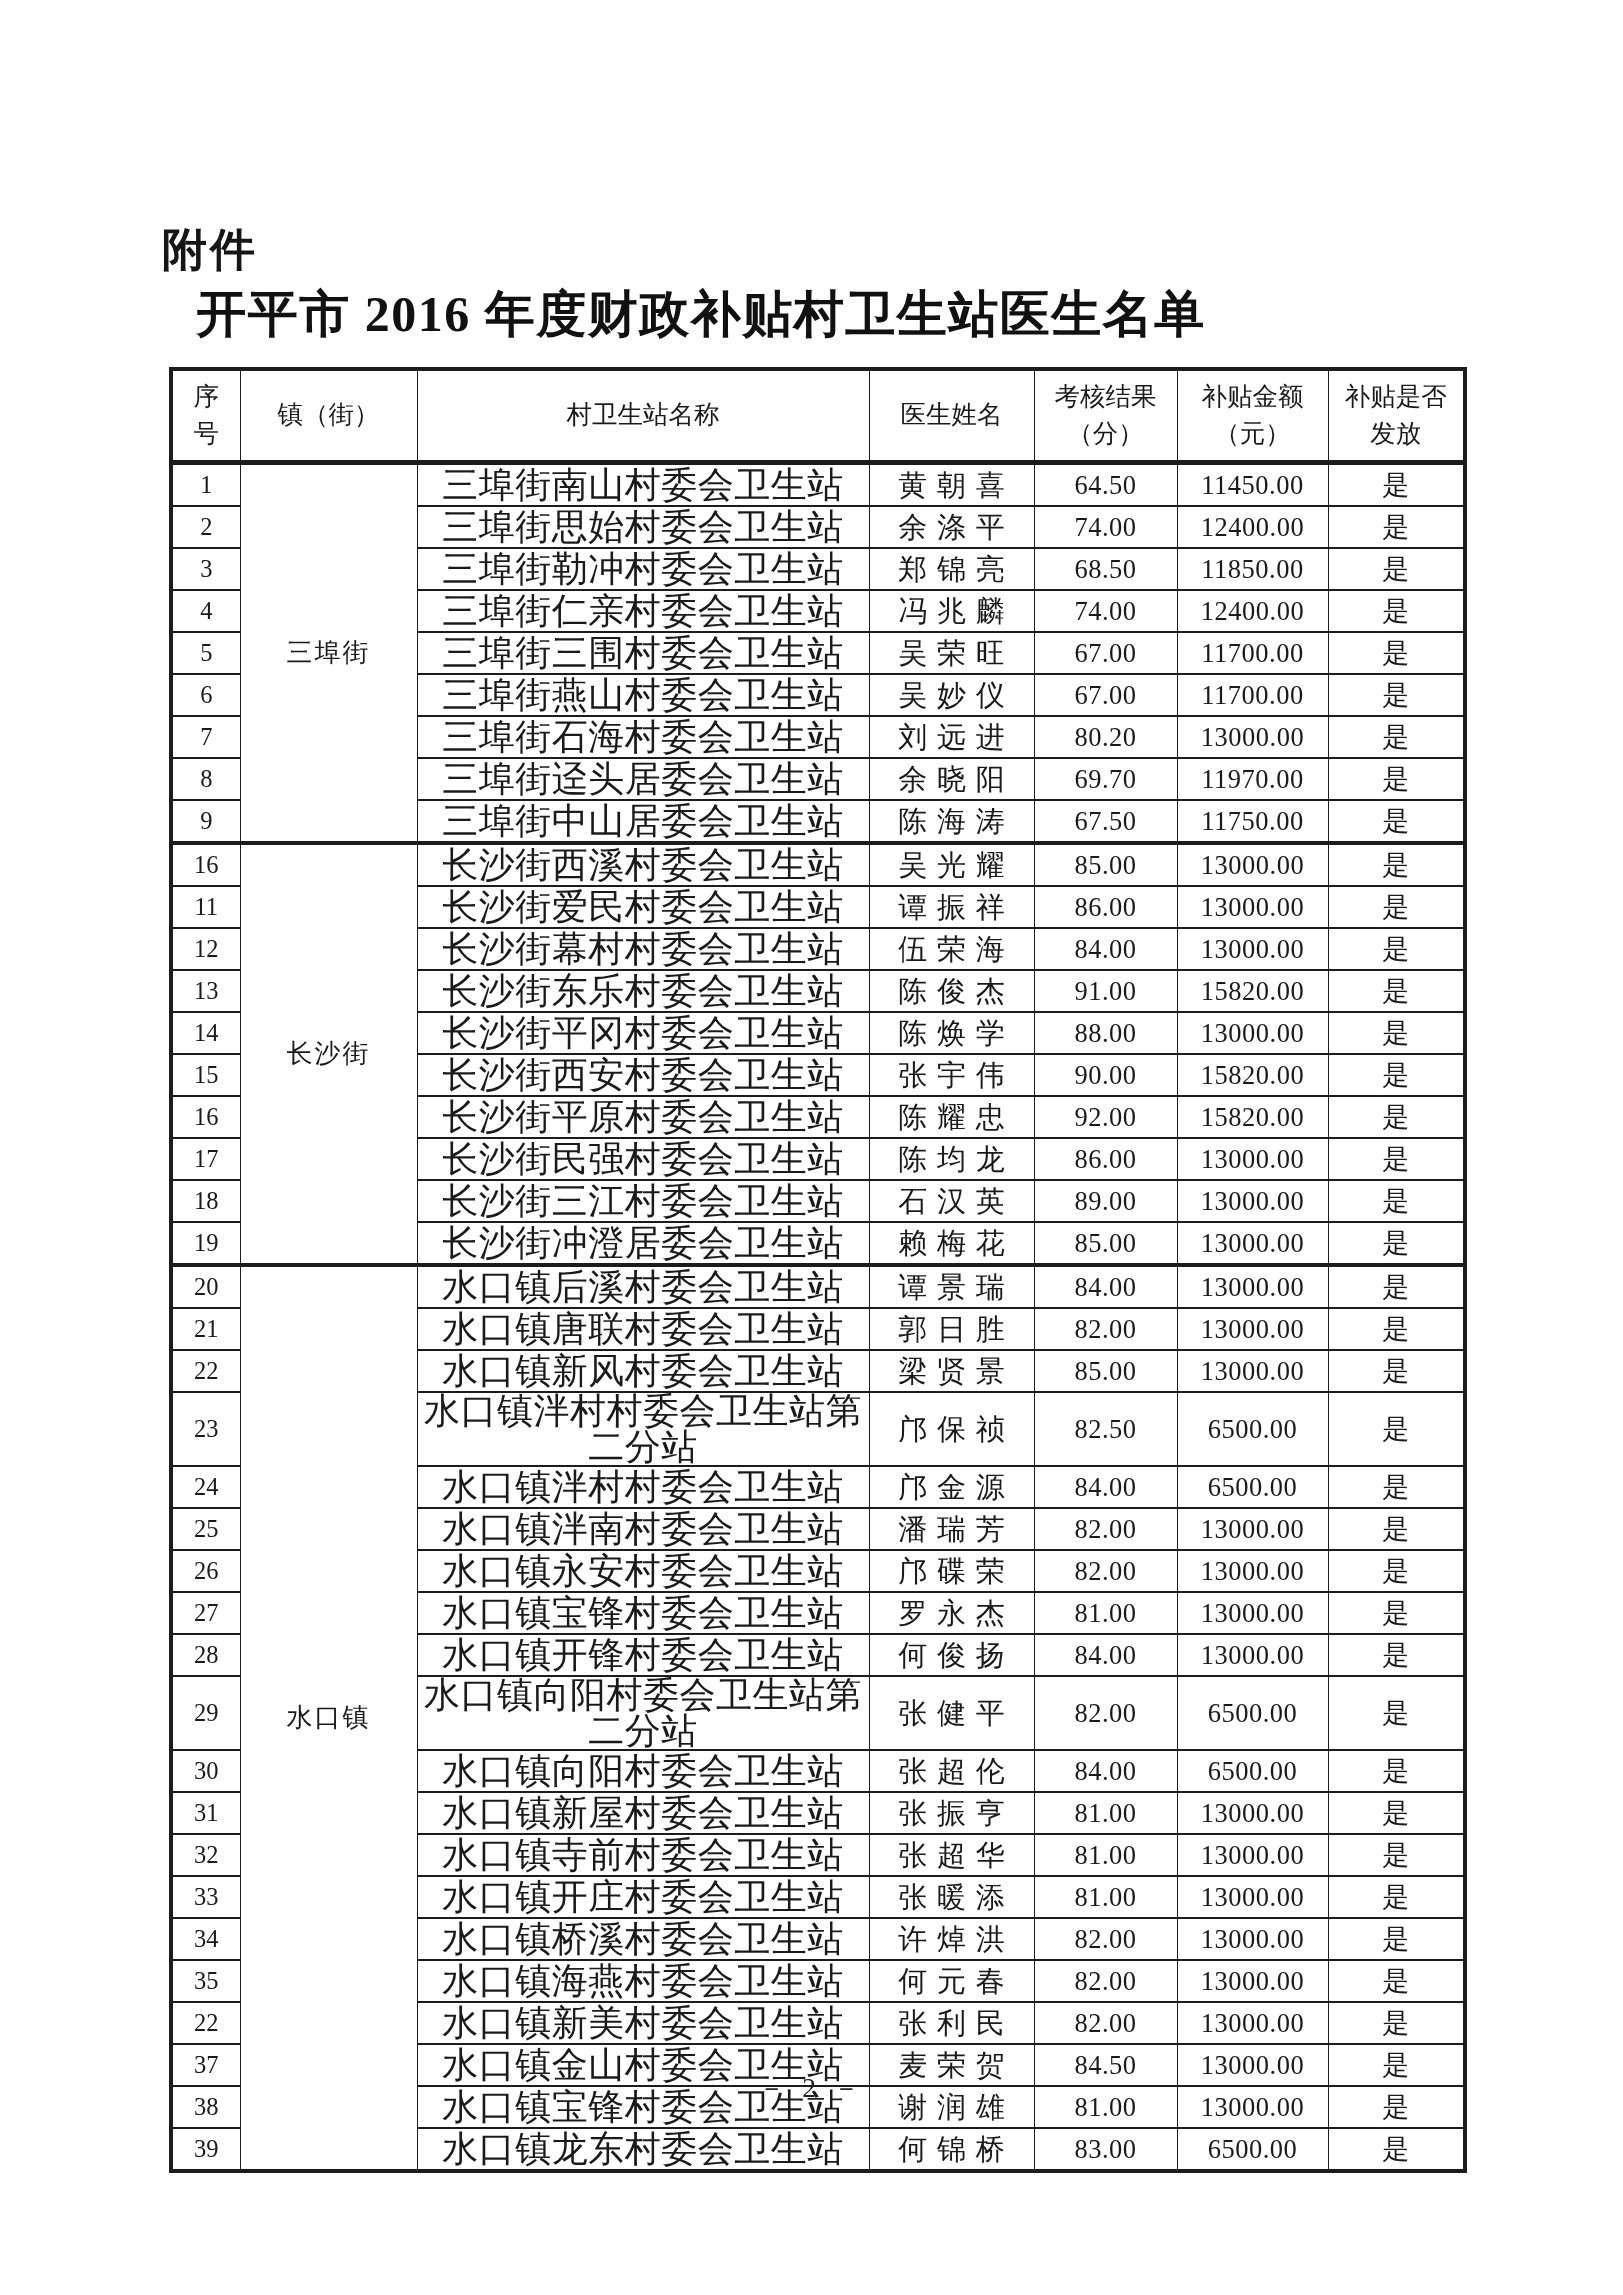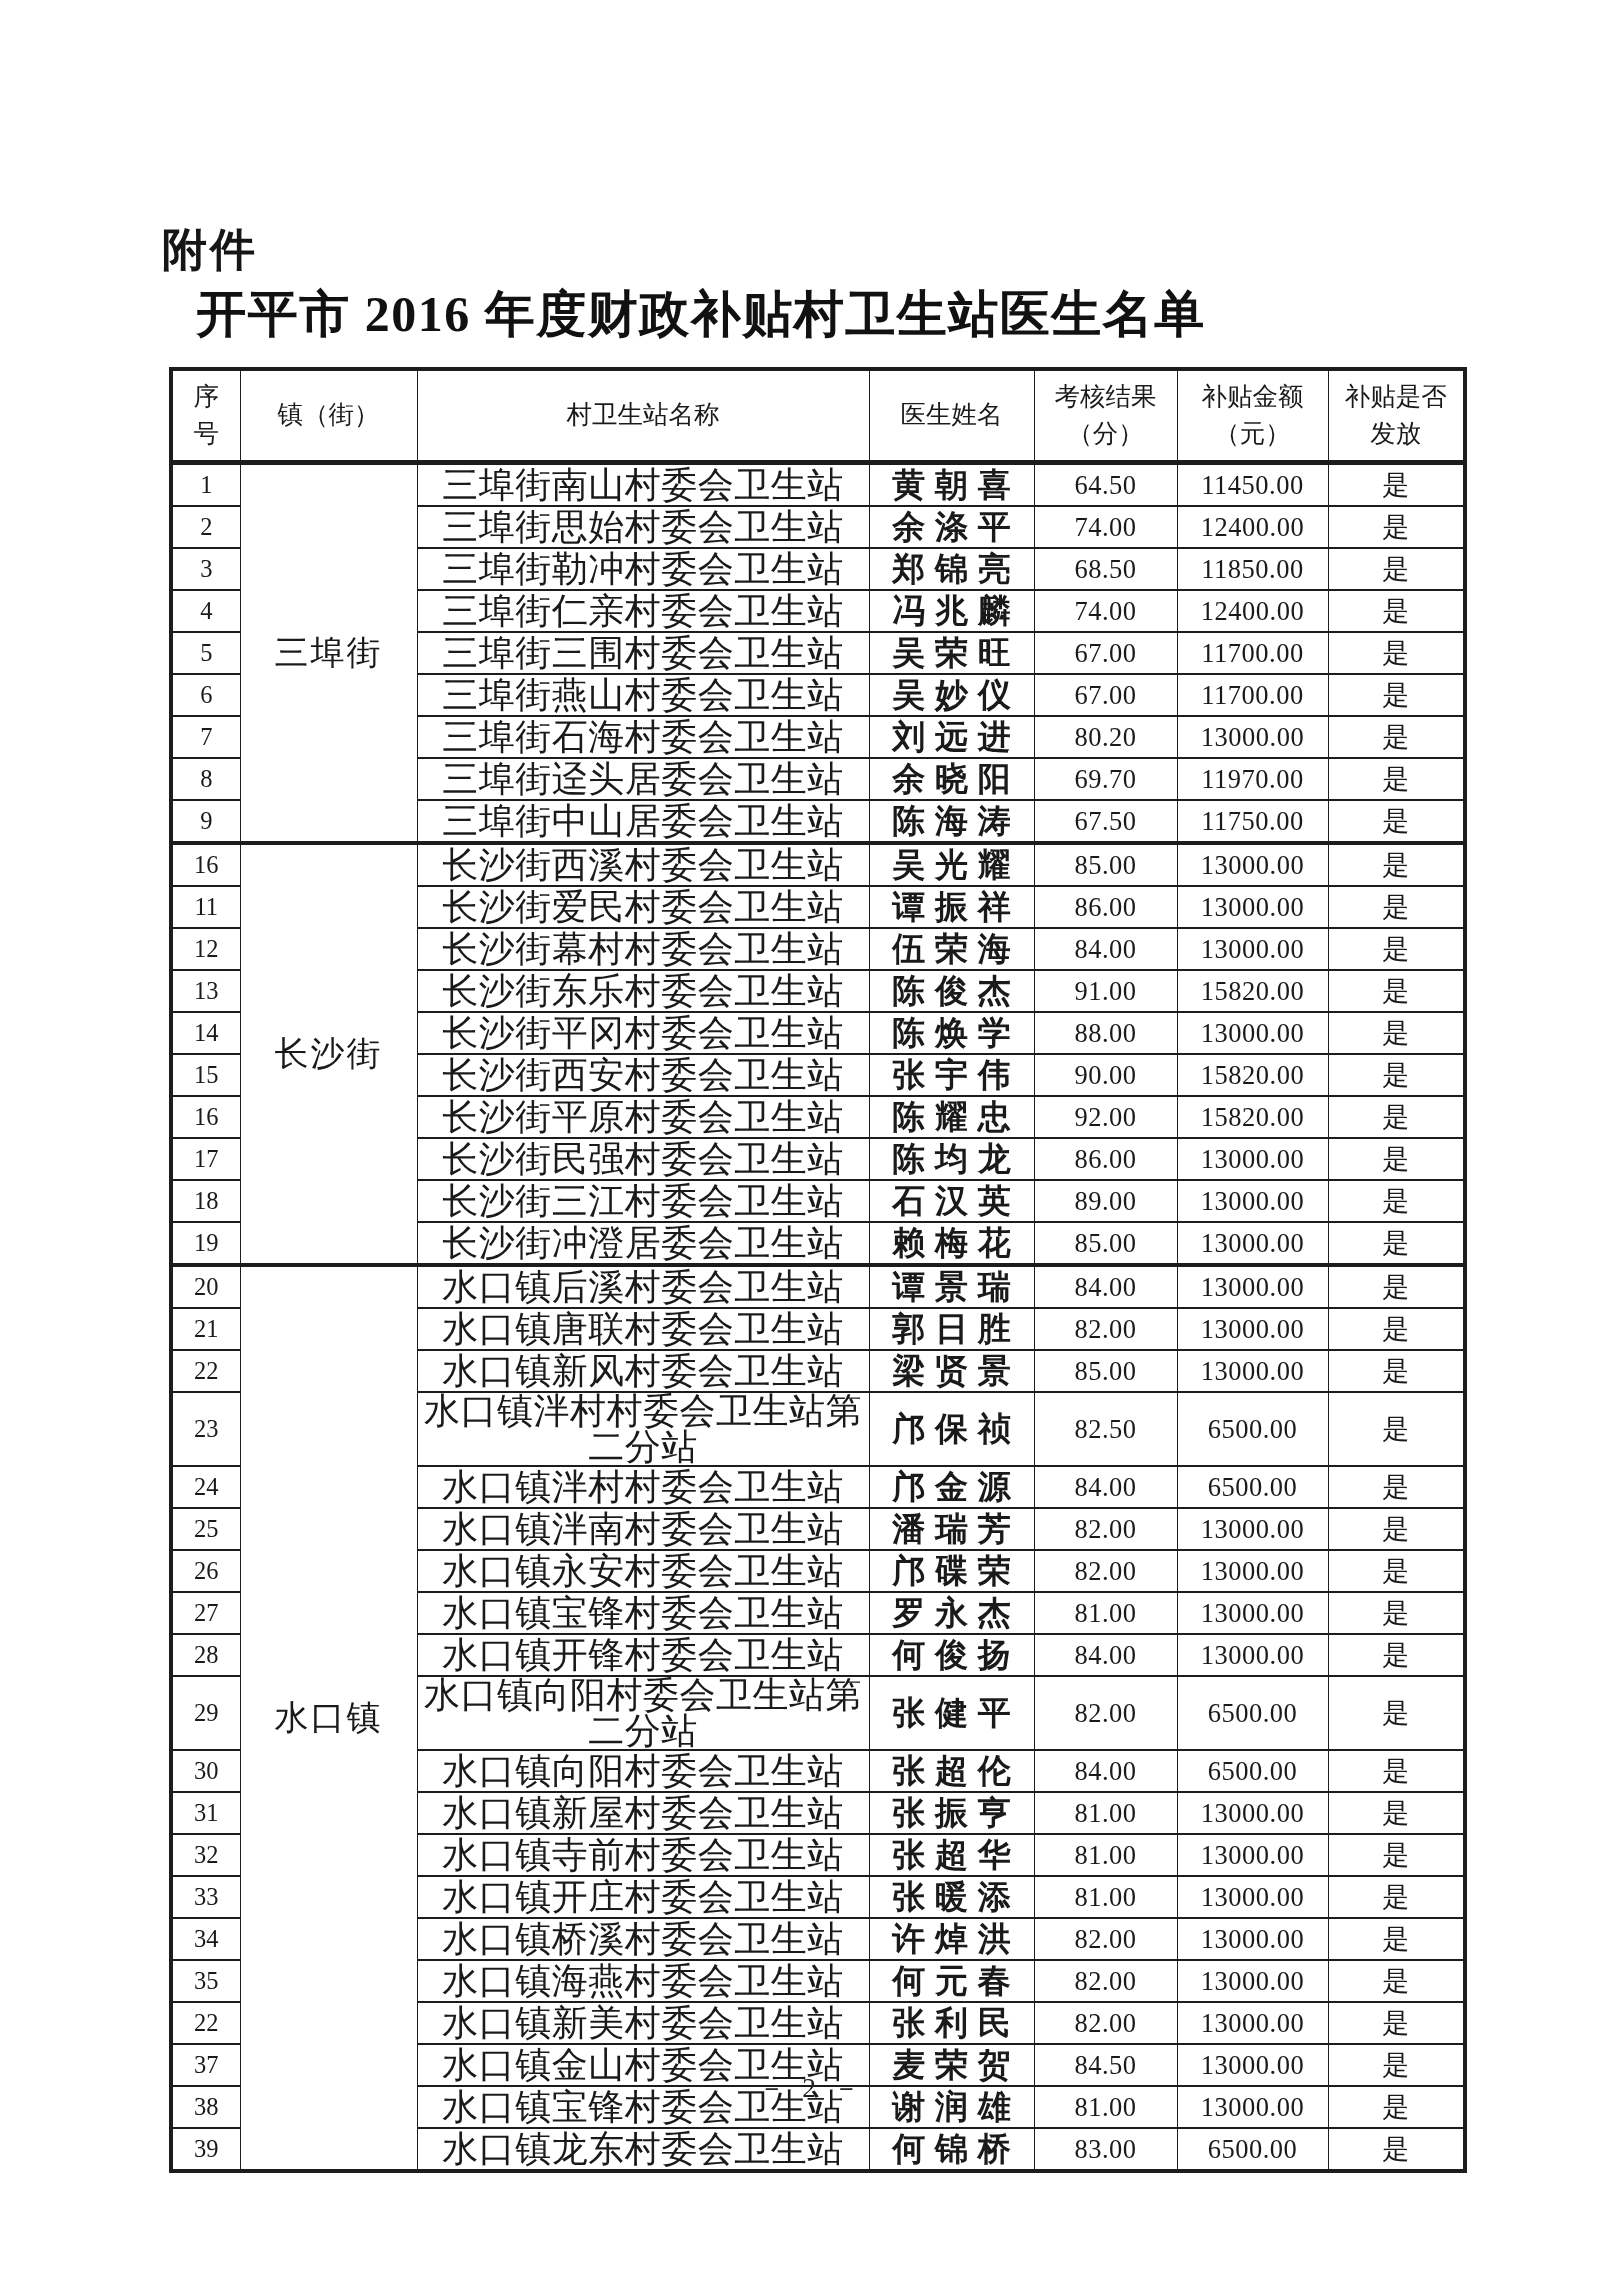--- a/index.html
+++ b/index.html
@@ -50,23 +50,23 @@
     font-weight:normal;
     font-size:25.5px;
     line-height:1.45;
     white-space:pre-line;
     border-bottom-width:5.4px;
   }
   tbody td { height:40px; line-height:1; border-top-width:2.5px; border-bottom-width:2.5px; }
   tr.group-start td { border-top-width:4.9px; }
 
   td.cell-no      { font-size:24.5px; }
-  td.cell-town    { font-size:34px; letter-spacing:2px; }
+  td.cell-town    { font-size:26px; letter-spacing:2px; }
   td.cell-station { font-size:36px; letter-spacing:0.5px; }
-  td.cell-doctor  { font-size:33px; letter-spacing:9.8px; text-indent:9.8px;font-weight:bold; }
+  td.cell-doctor  { font-size:29px; letter-spacing:9.8px; text-indent:9.8px; }
   td.cell-score,
   td.cell-amount  { font-size:26.5px; letter-spacing:0.5px; }
   td.cell-issued  { font-size:27px; }
 
   .page-number {
     position:absolute; top:2070px; left:0; width:1623px;
     text-align:center; font-size:27.5px; letter-spacing:4.9px; color:#222;
   }
 </style>
 </head>

